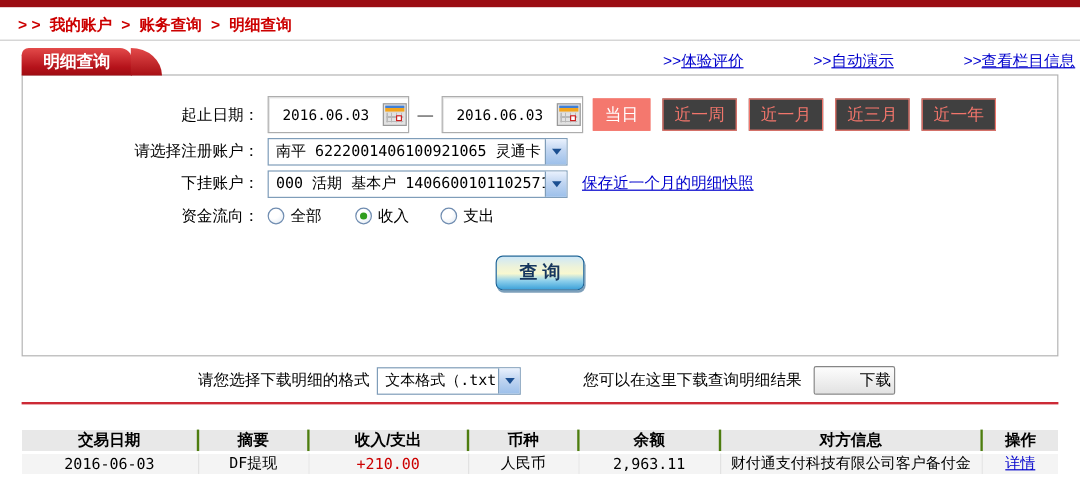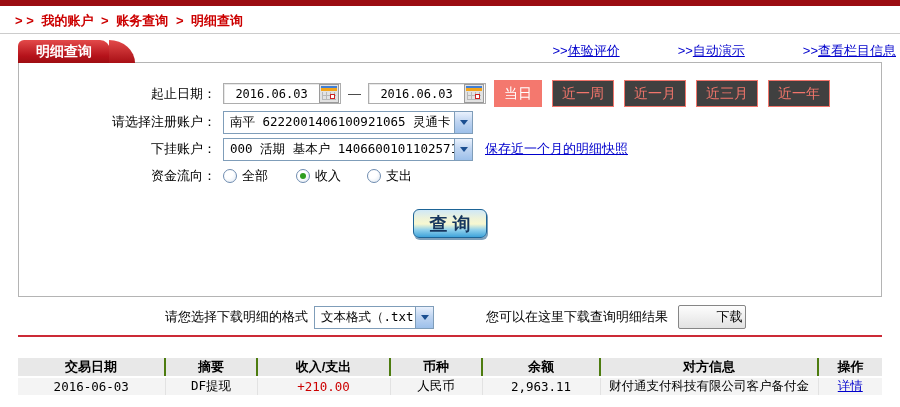--- a/index.html
+++ b/index.html
@@ -24,21 +24,21 @@
   .toplink .lk { text-decoration:underline; }
 
   
   .panel { position:absolute; left:18px; top:62px; width:864px; height:235px; border:1px solid #b4b4b4; background:#fff; z-index:2; }
   .form { padding-top:17px; }
   .frow { display:flex; align-items:center; min-height:24px; margin-bottom:3px; }
   .flabel { width:197px; text-align:right; white-space:nowrap; }
   .fctrl { display:flex; align-items:center; margin-left:7px; }
 
   
-  .dateinput { display:flex; align-items:center; width:118px; height:21px; border:1px solid #adadad; background:#fff; box-shadow:inset 1px 1px 0 #e8e8e8; }
+  .dateinput { display:flex; align-items:center; width:118px; height:31px; border:1px solid #adadad; background:#fff; box-shadow:inset 1px 1px 0 #e8e8e8; }
   .dateinput .val { flex:1; text-align:center; font-family:"DejaVu Sans Mono","Liberation Mono",monospace; font-size:12px; }
   .calbtn { width:20px; height:19px; margin-right:1px; background:#e2e2e2; border:1px solid #9a9a9a; position:relative; cursor:pointer; flex:none; }
   .calbtn .b1 { position:absolute; top:1px; left:1px; right:1px; height:2px; background:#3f7fd6; }
   .calbtn .b2 { position:absolute; top:3px; left:1px; right:1px; height:3px; background:#f2a41c; }
   .calbtn .grid { position:absolute; top:7px; left:2px; right:2px; bottom:2px;
       background:repeating-linear-gradient(90deg,#b8b8b8 0 1px,transparent 1px 4px),repeating-linear-gradient(0deg,#b8b8b8 0 1px,transparent 1px 4px); }
   .calbtn .dot { position:absolute; width:5px; height:5px; border:1px solid #cc2222; background:#fff; right:3px; bottom:3px; }
   .dash { margin:0 7px; color:#333; }
 
   
@@ -63,21 +63,21 @@
   .radgroup { display:flex; align-items:center; margin-left:7px; }
   .radio { width:14px; height:14px; border-radius:50%; border:1px solid #6f8cb0; background:radial-gradient(circle at 35% 30%,#ffffff 40%,#dde7f2); display:inline-block; position:relative; flex:none; cursor:pointer; }
   .radio.checked::after { content:''; position:absolute; left:3px; top:3px; width:6px; height:6px; border-radius:50%; background:#2f9e1e; }
   .radlabel { margin:0 0 0 5px; cursor:pointer; }
   .radgap1 { margin-left:28px; } .radgap2 { margin-left:26px; }
 
   
   .qrow { display:flex; justify-content:center; margin-top:21px; }
   .btn-query { width:74px; height:29px; border:1px solid #1d6496; border-radius:6px; cursor:pointer;
       background:linear-gradient(180deg,#cfe8f7 0%,#eef3d9 32%,#f8f8d0 52%,#8ed0ec 74%,#3fa3da 100%);
-      box-shadow:1px 2px 0 rgba(18,80,130,.55); color:#16365e; font-weight:bold; font-size:18px;
+      box-shadow:1px 2px 0 rgba(18,80,130,.55); color:#16365e; font-weight:bold; font-size:15px;
       display:flex; align-items:center; justify-content:center; white-space:pre; }
 
   
   .dlrow { position:absolute; left:0; top:303px; width:900px; height:28px; display:flex; align-items:center; }
   .dl-label { margin-left:165px; white-space:nowrap; }
   .dlrow .xpselect { margin-left:6px; }
   .dl-hint { margin-left:52px; white-space:nowrap; }
   .btn-download { margin-left:10px; width:68px; height:24px; border:1px solid #868686; border-radius:2px; background:linear-gradient(180deg,#fdfdfd,#e2e2e2); font-size:13px; cursor:pointer; display:flex; align-items:center; justify-content:center;padding-left:35px; }
 
   

